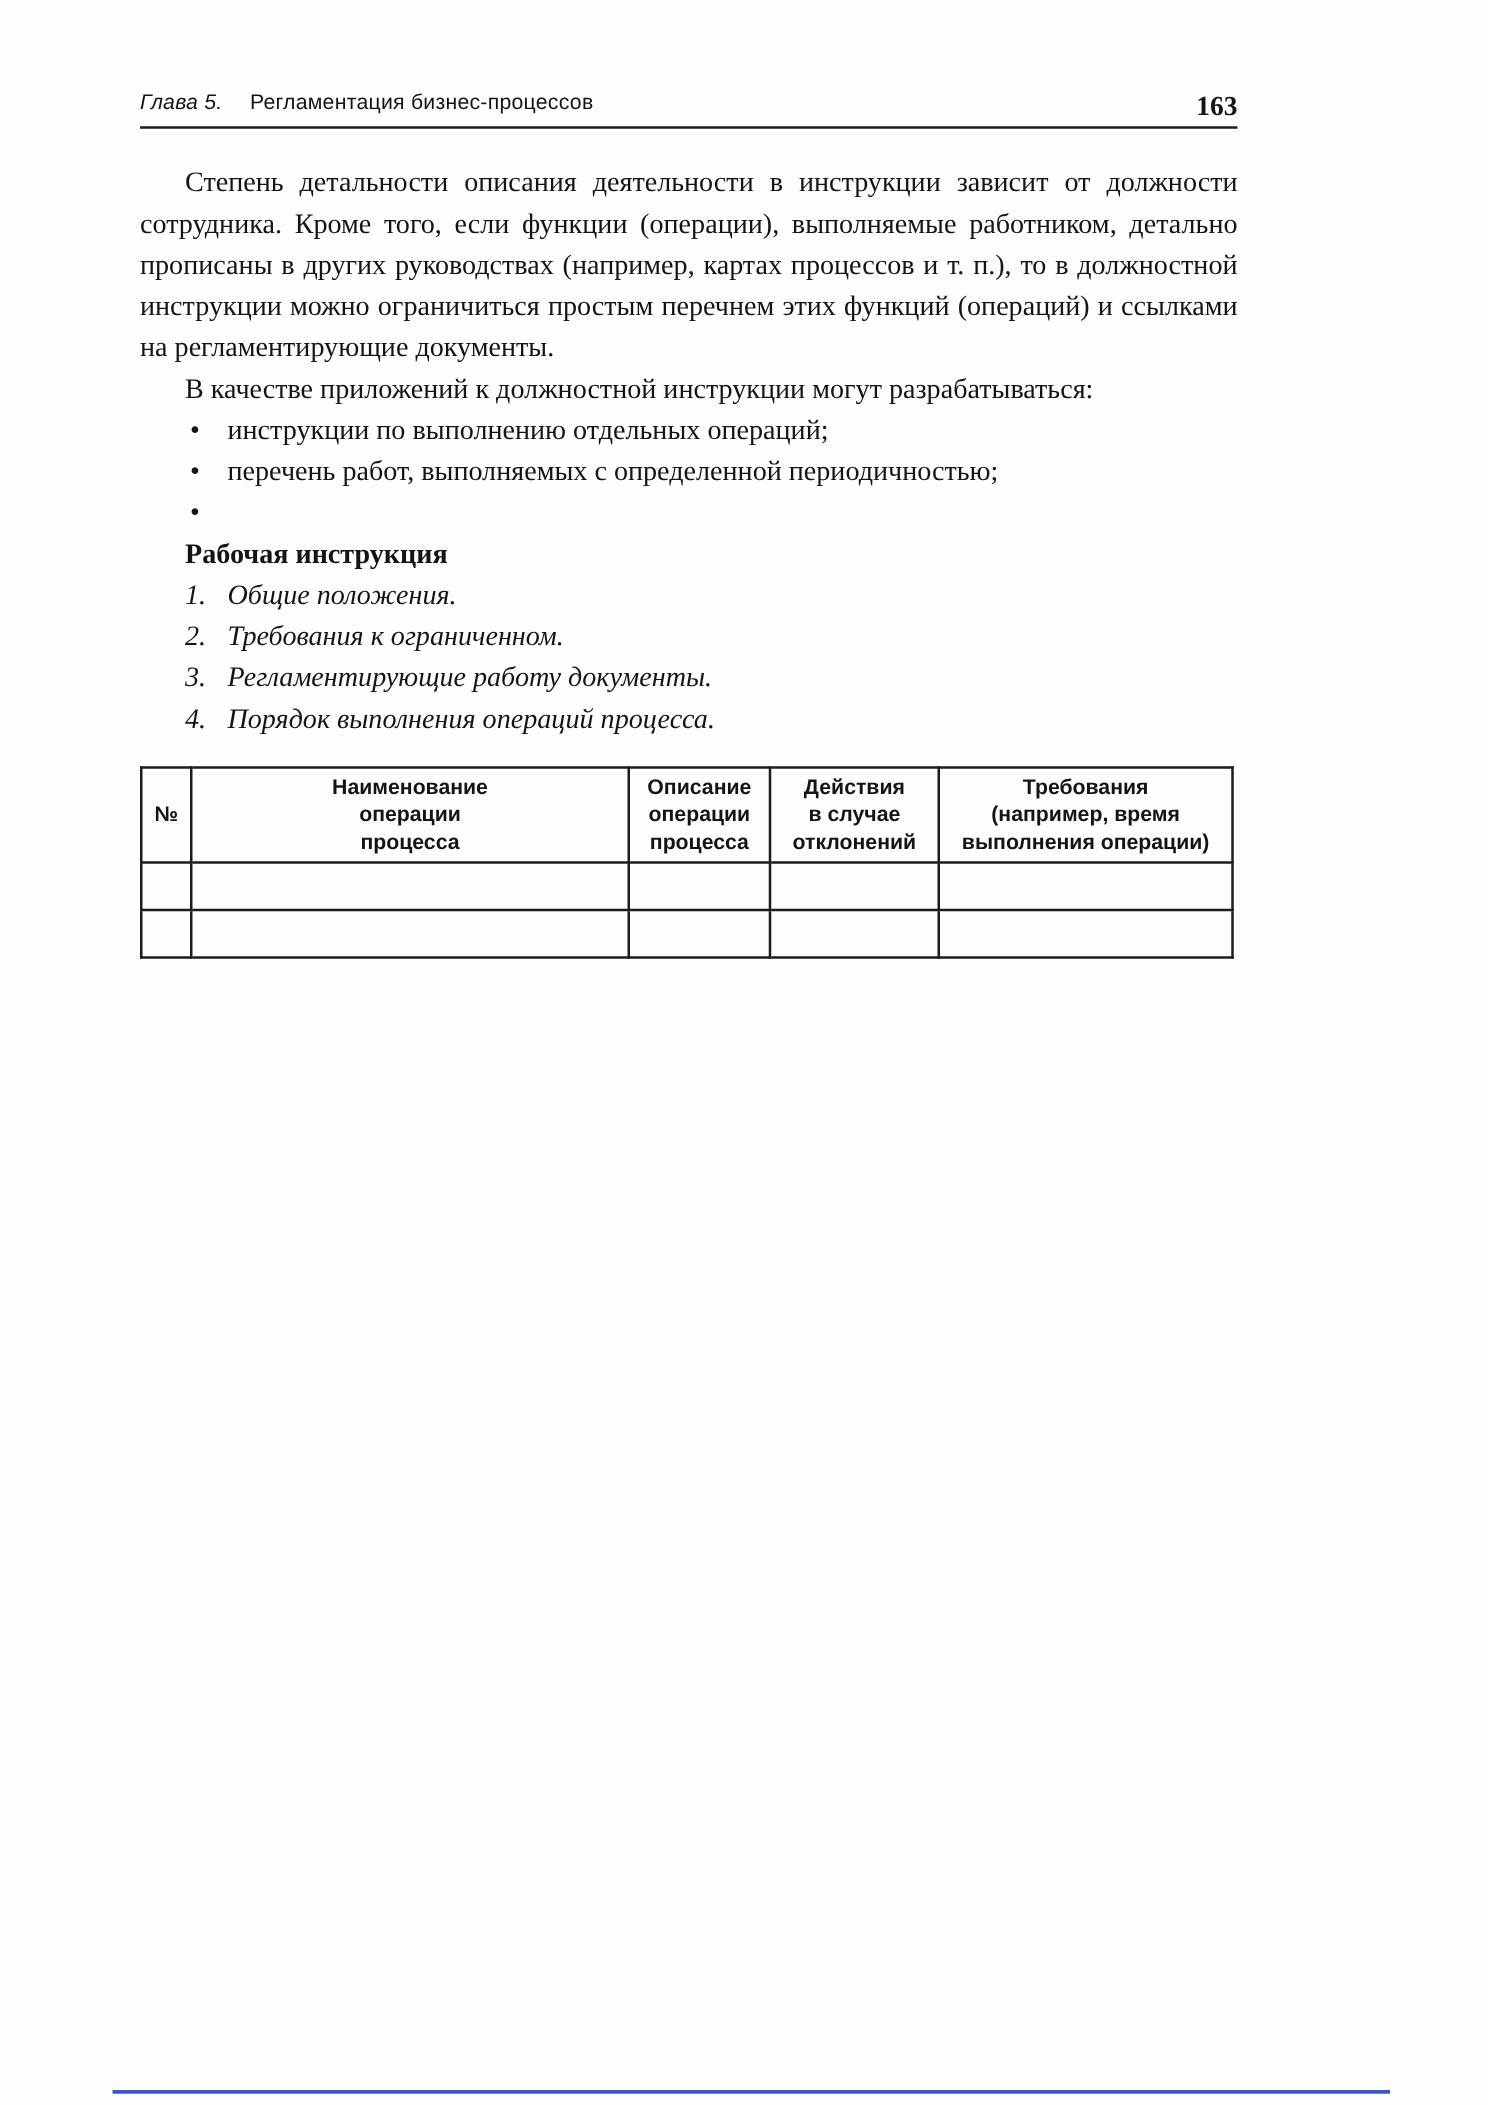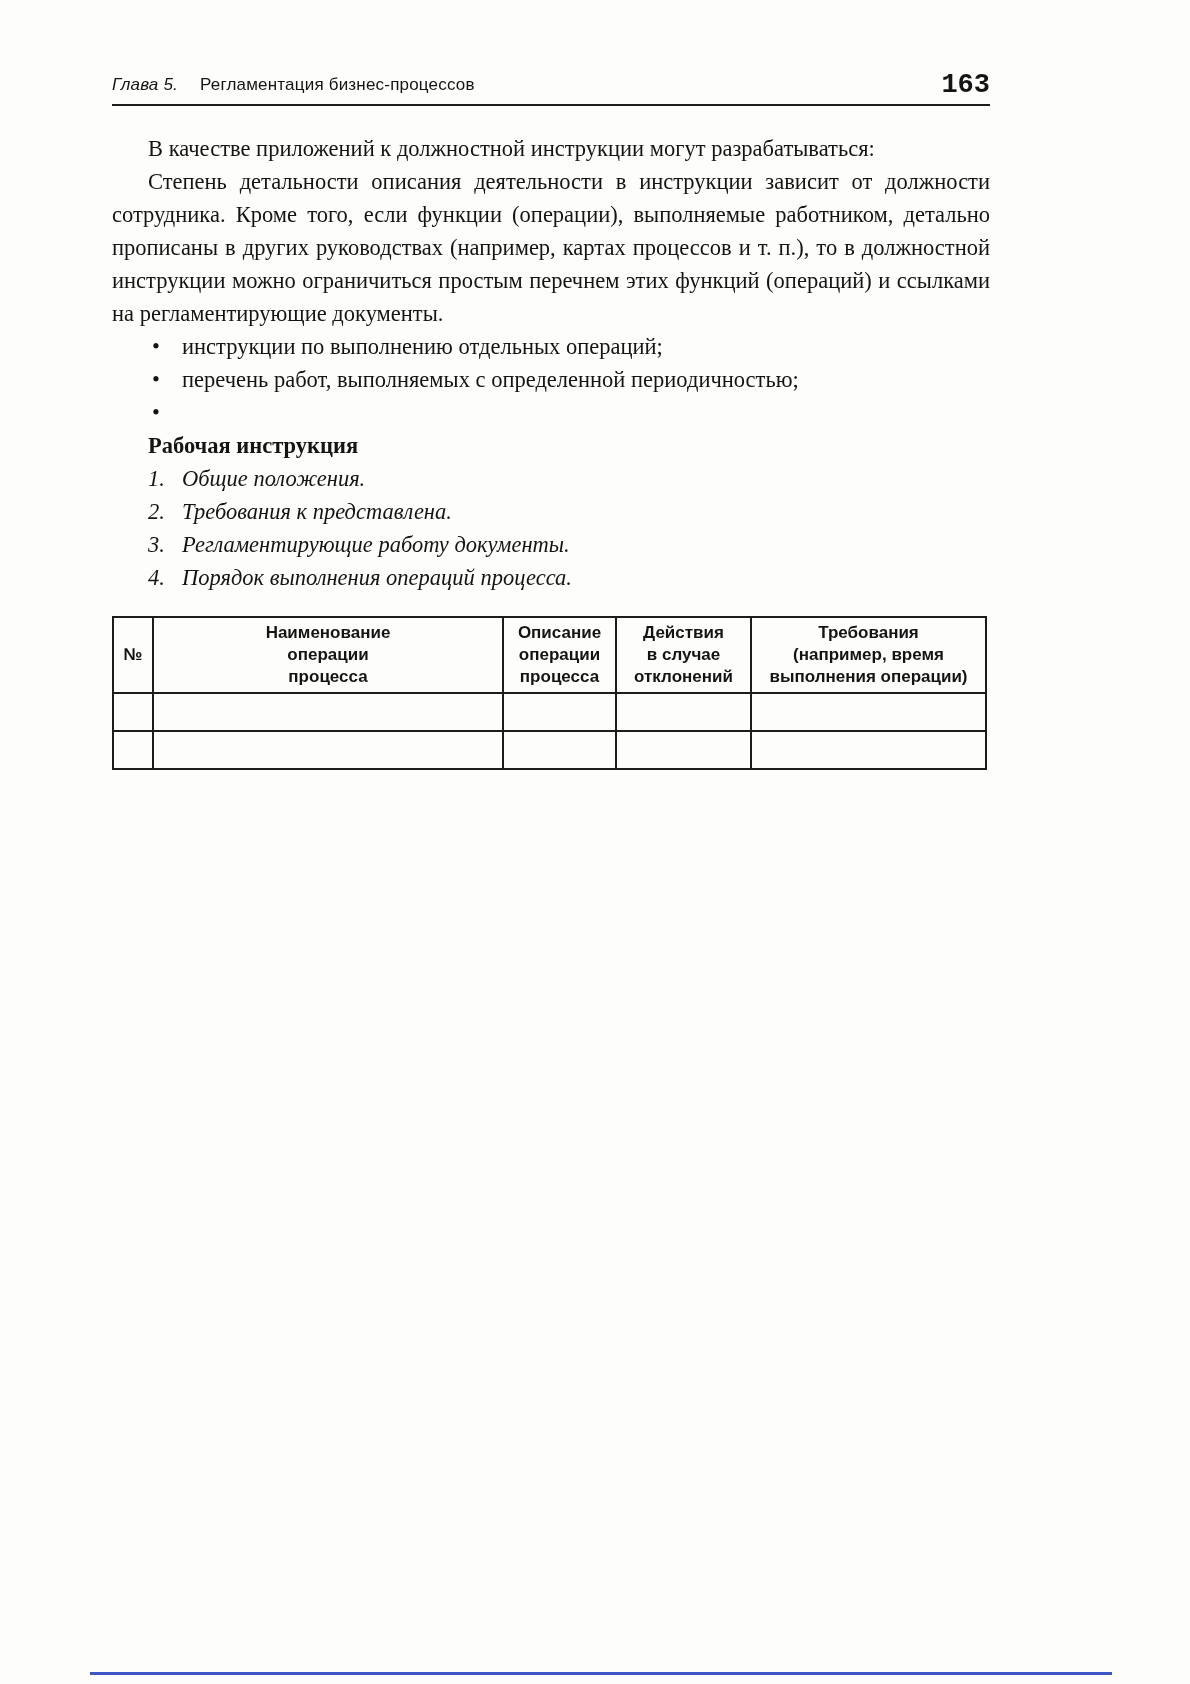--- a/index.html
+++ b/index.html
@@ -28,23 +28,23 @@
   }
   .header-left {
     font-family: "Liberation Sans", sans-serif;
     font-size: 17px;
     letter-spacing: 0.2px;
     padding-bottom: 4px;
   }
   .chapter { font-style: italic; margin-top: 39px; }
   .chapter-title { font-style: normal; margin-left: 17px; }
   .page-number {
-    font-family: Liberation Mono, monospace;
+    font-family: Liberation Serif, serif;
     font-weight: bold;
-    font-size: 27px;
+    font-size: 22px;
     line-height: 1;
   }
   
   .content {
     margin-top: 26px;
     font-size: 22.5px;
     line-height: 33px;
   }
   .para {
     margin: 0;
@@ -123,23 +123,23 @@
   <header class="page-header">
     <div class="header-left">
       <span class="chapter">Глава 5.</span>
       <span class="chapter-title">Регламентация бизнес-процессов</span>
     </div>
     <div class="page-number">163</div>
   </header>
 
   <main class="content">
 
+    <p class="para indent">Степень детальности описания деятельности в инструкции зависит от должности сотрудника. Кроме того, если функции (операции), выполняемые работником, детально прописаны в других руководствах (например, картах процессов и т. п.), то в должностной инструкции можно ограничиться простым перечнем этих функций (операций) и ссылками на регламентирующие документы.</p>
+
     <p class="para indent">В качестве приложений к должностной инструкции могут разрабатываться:</p>
-
-    <p class="para indent">Степень детальности описания деятельности в инструкции зависит от должности сотрудника. Кроме того, если функции (операции), выполняемые работником, детально прописаны в других руководствах (например, картах процессов и т. п.), то в должностной инструкции можно ограничиться простым перечнем этих функций (операций) и ссылками на регламентирующие документы.</p>
 
     <ul class="bullets">
       <li>
         <span class="bullet-marker">•</span>
         <span>инструкции по выполнению отдельных операций;</span>
       </li>
       <li>
         <span class="bullet-marker">•</span>
         <span>перечень работ, выполняемых с определенной периодичностью;</span>
       </li>
@@ -151,21 +151,21 @@
     <p class="subheading">Рабочая инструкция</p>
 
 
     <ol class="numbered">
       <li>
         <span class="num">1.</span>
         <span>Общие положения.</span>
       </li>
       <li>
         <span class="num">2.</span>
-        <span>Требования к представлена.</span>
+        <span>Требования к ограниченном.</span>
       </li>
       <li>
         <span class="num">3.</span>
         <span>Регламентирующие работу документы.</span>
       </li>
       <li>
         <span class="num">4.</span>
         <span>Порядок выполнения операций процесса.</span>
       </li>
     </ol>

